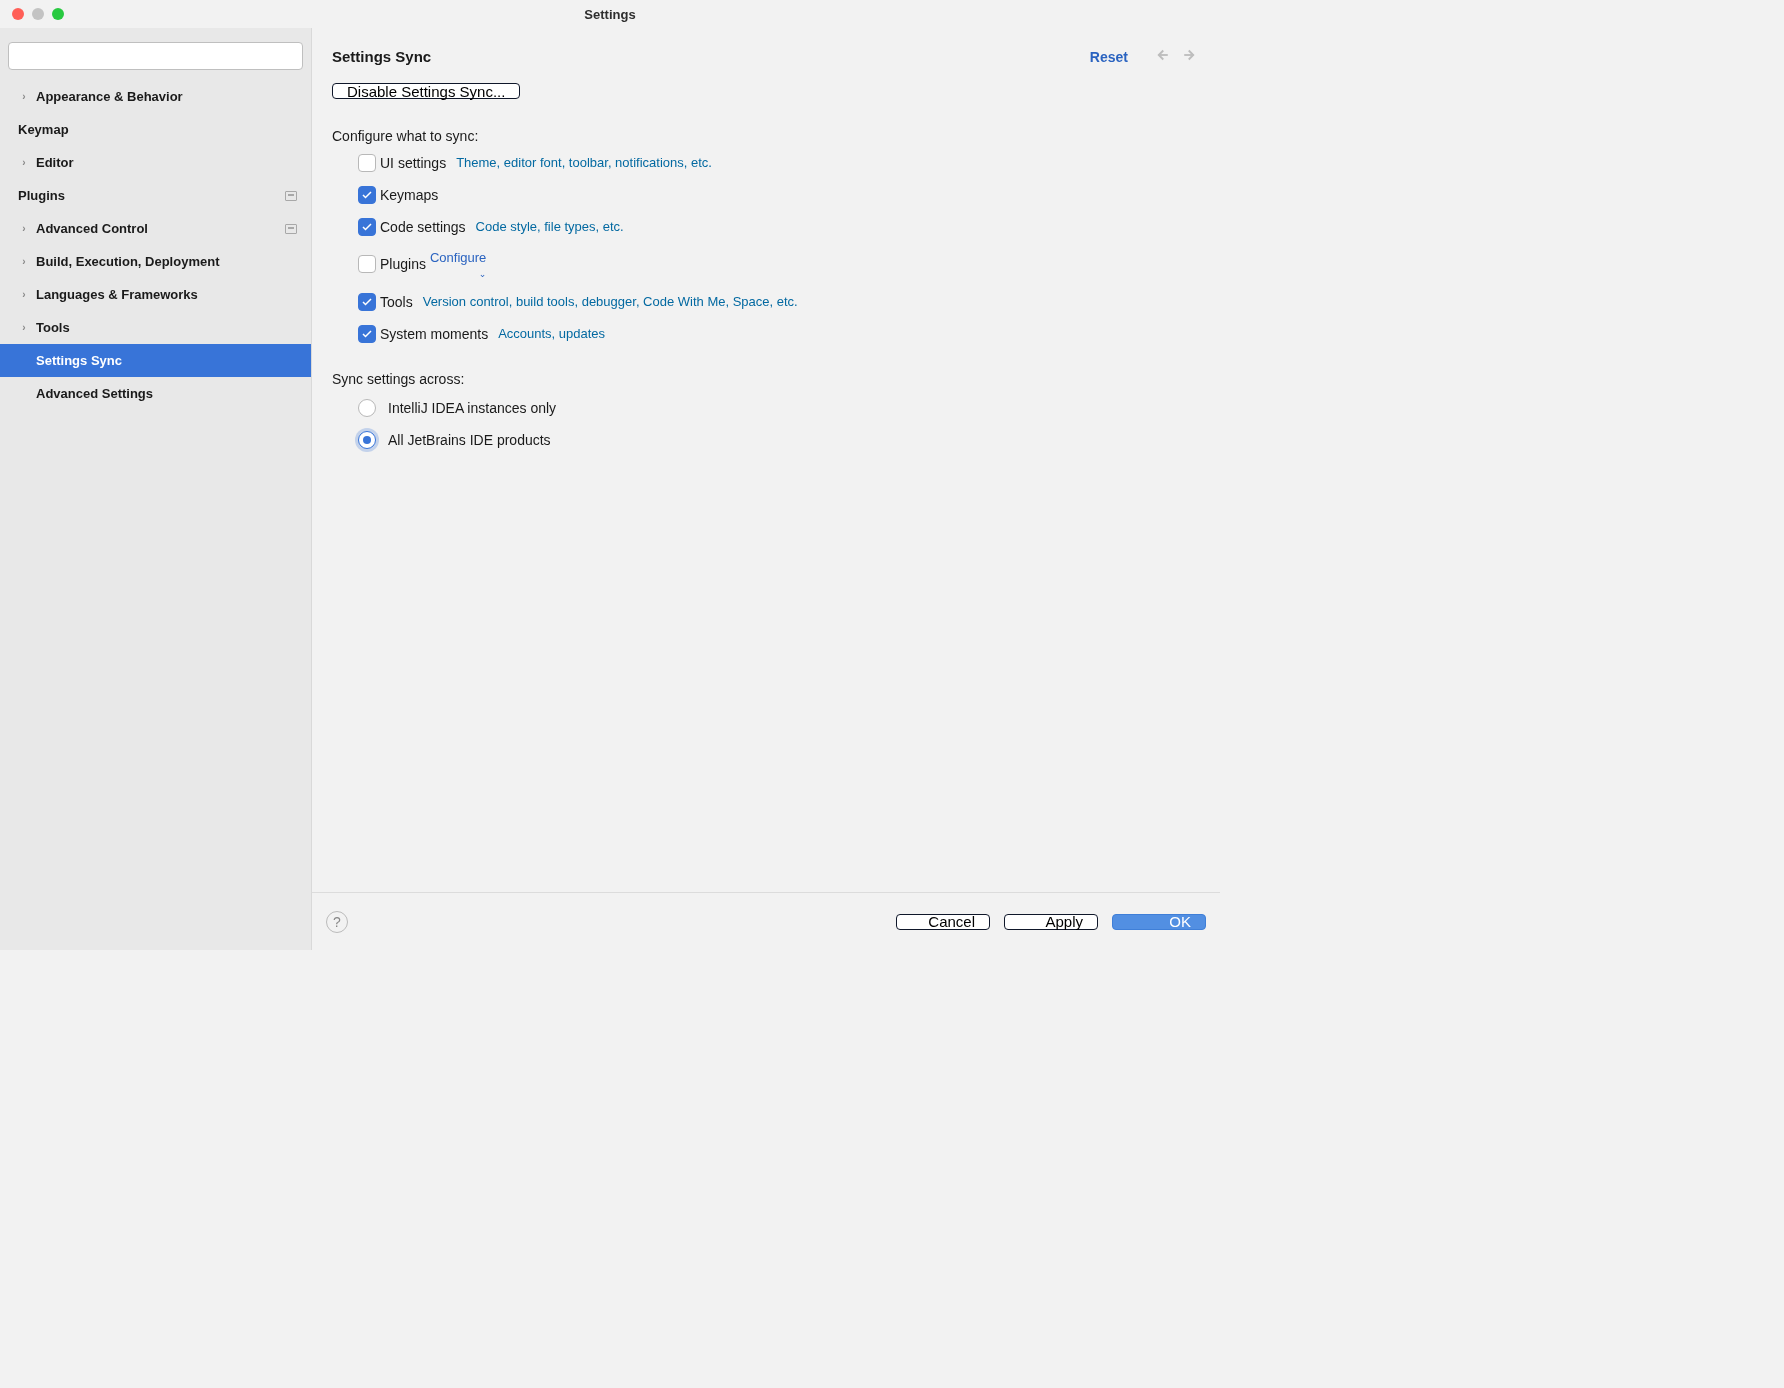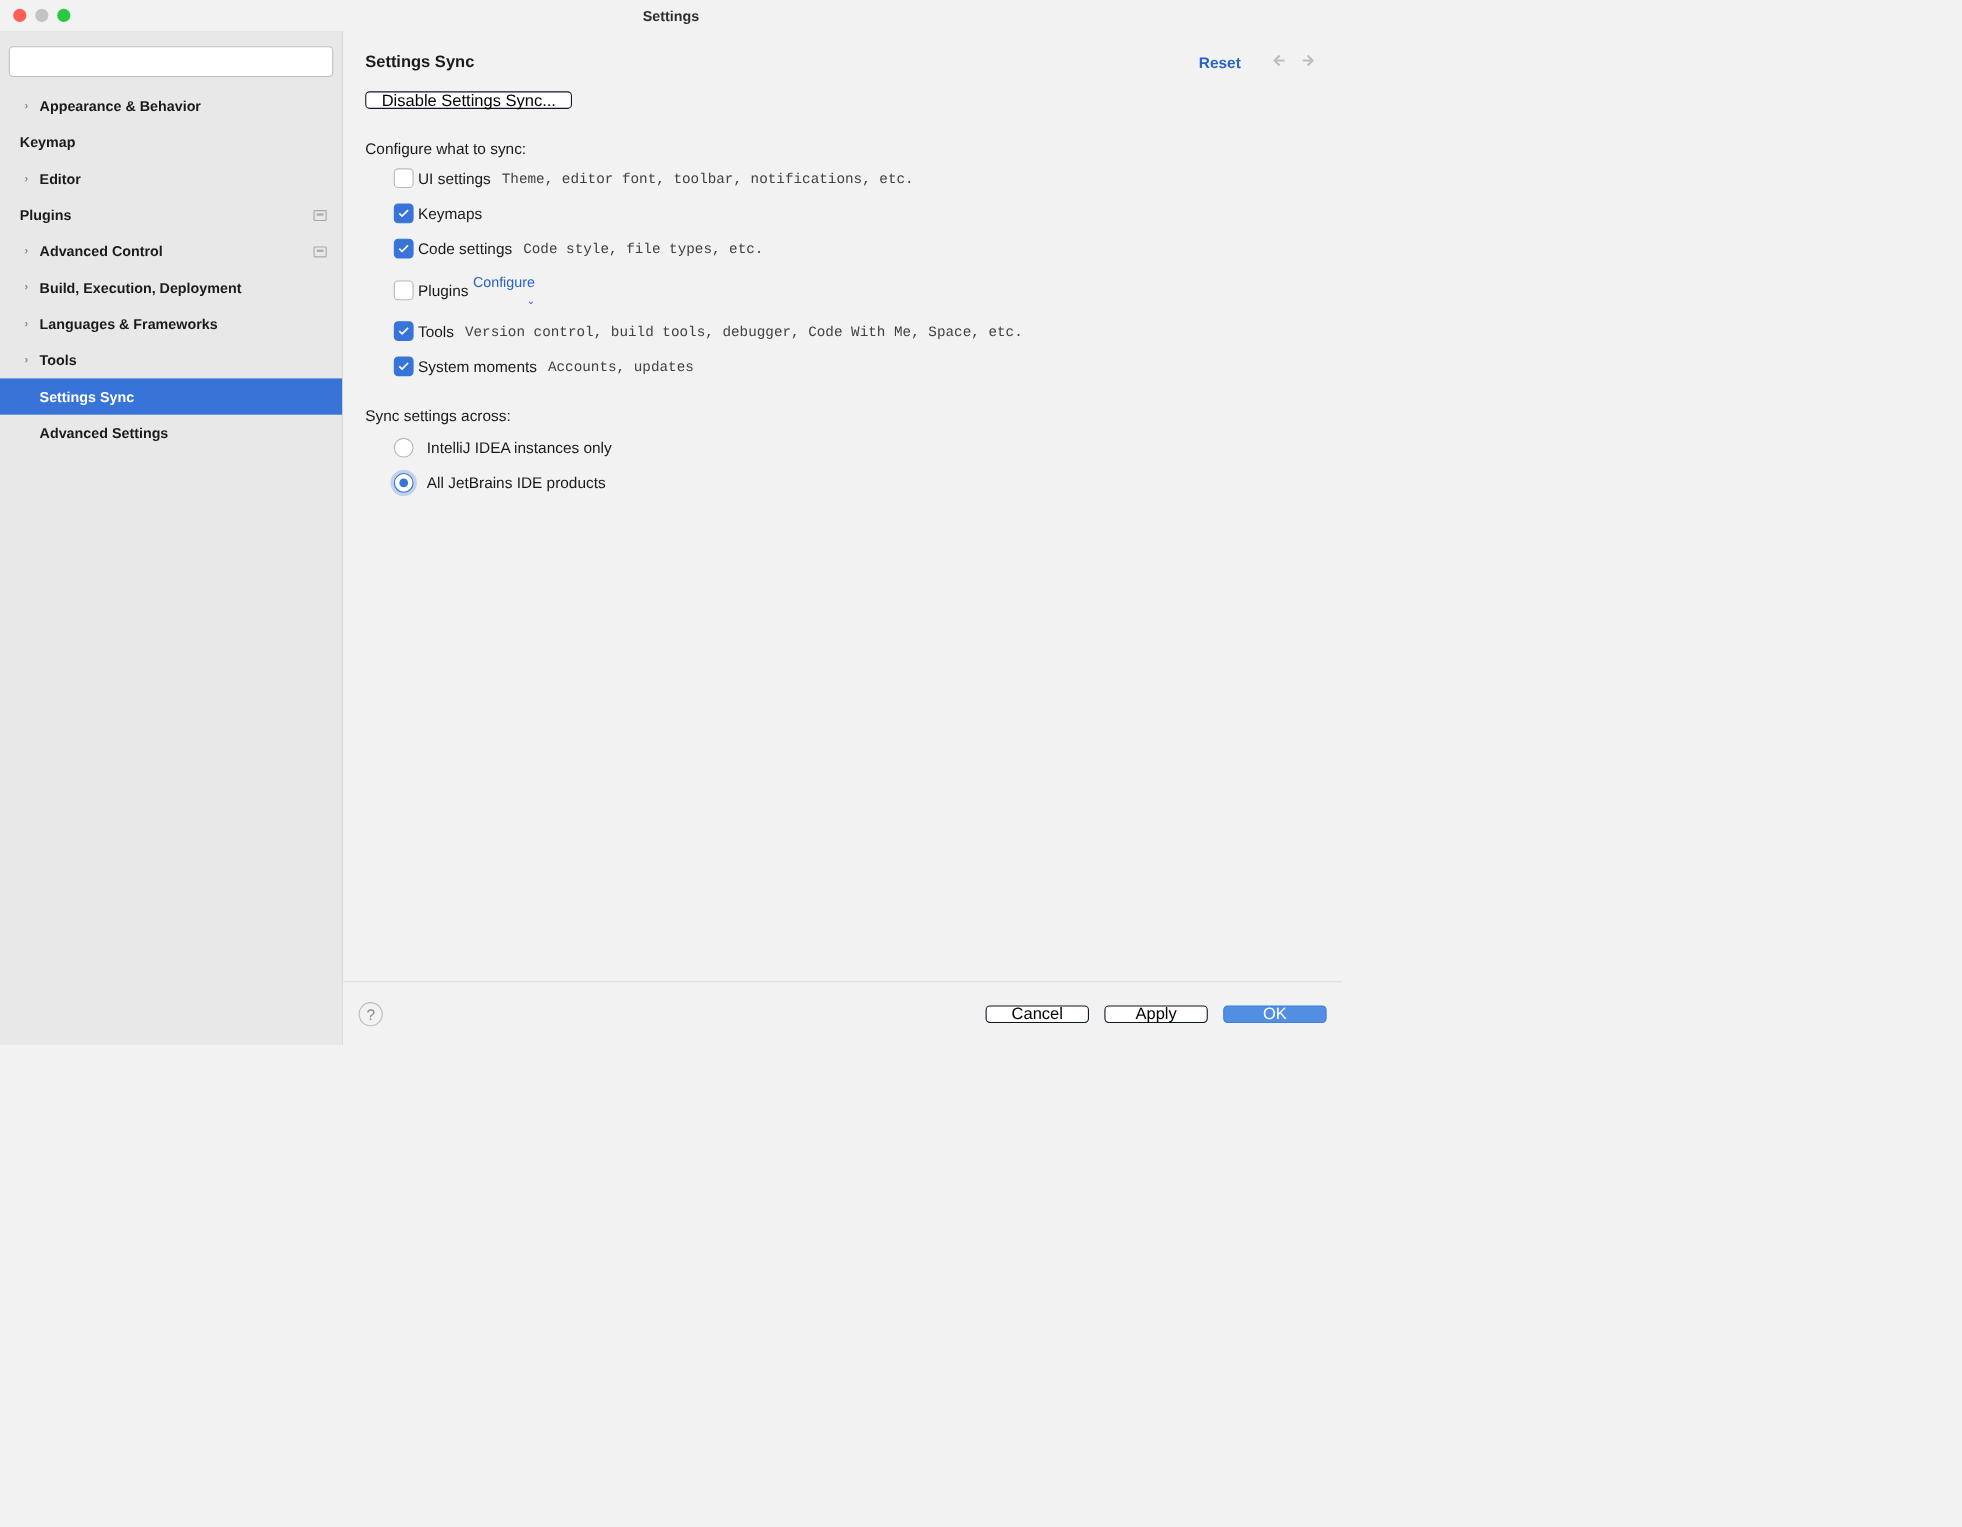--- a/index.html
+++ b/index.html
@@ -182,21 +182,21 @@
       cursor: pointer;
     }
     .checkbox.checked {
       background: #3874d8;
       border-color: #3874d8;
       color: #fff;
     }
     .checkbox.checked svg { display: block; }
     .checkbox svg { display: none; width: 12px; height: 12px; }
     .check-label { font-size: 14px; }
-    .check-hint { color: #404040; font-size: 13px; margin-left: 6px; font-family: Liberation Mono, monospace; }
+    .check-hint { color: #0369a1; font-size: 13px; margin-left: 6px; }
     .configure-link { color: #2a63c0; font-size: 13px; cursor: pointer; display: inline-flex; align-items: flex-end; gap: 4px; flex-direction: column; }
     .configure-link .dd { font-size: 9px; color: #2a63c0; }
     .radio-list { display: flex; flex-direction: column; gap: 14px; padding-left: 26px; margin-top: 12px; }
     .radio-row { display: flex; align-items: center; gap: 12px; }
     .radio {
       width: 18px; height: 18px;
       border: 1.5px solid #b8b8b8;
       border-radius: 50%;
       background: #fff;
       display: inline-flex;
@@ -228,21 +228,21 @@
       width: 22px; height: 22px;
       border: 1.5px solid #bbb;
       border-radius: 50%;
       display: inline-flex;
       align-items: center; justify-content: center;
       color: #888;
       font-size: 14px;
       cursor: pointer;
     }
     .footer-spacer { flex: 1; }
-    .footer .btn { min-width: 94px; justify-content: center; }
+    .footer .btn { min-width: 94px; justify-content: flex-end; }
     .btn-primary {
       background: #528fe2;
       border-color: #3f7fd8;
       color: #fff;
     }
   </style>
 </head>
 <body>
 
 <div class="window">

